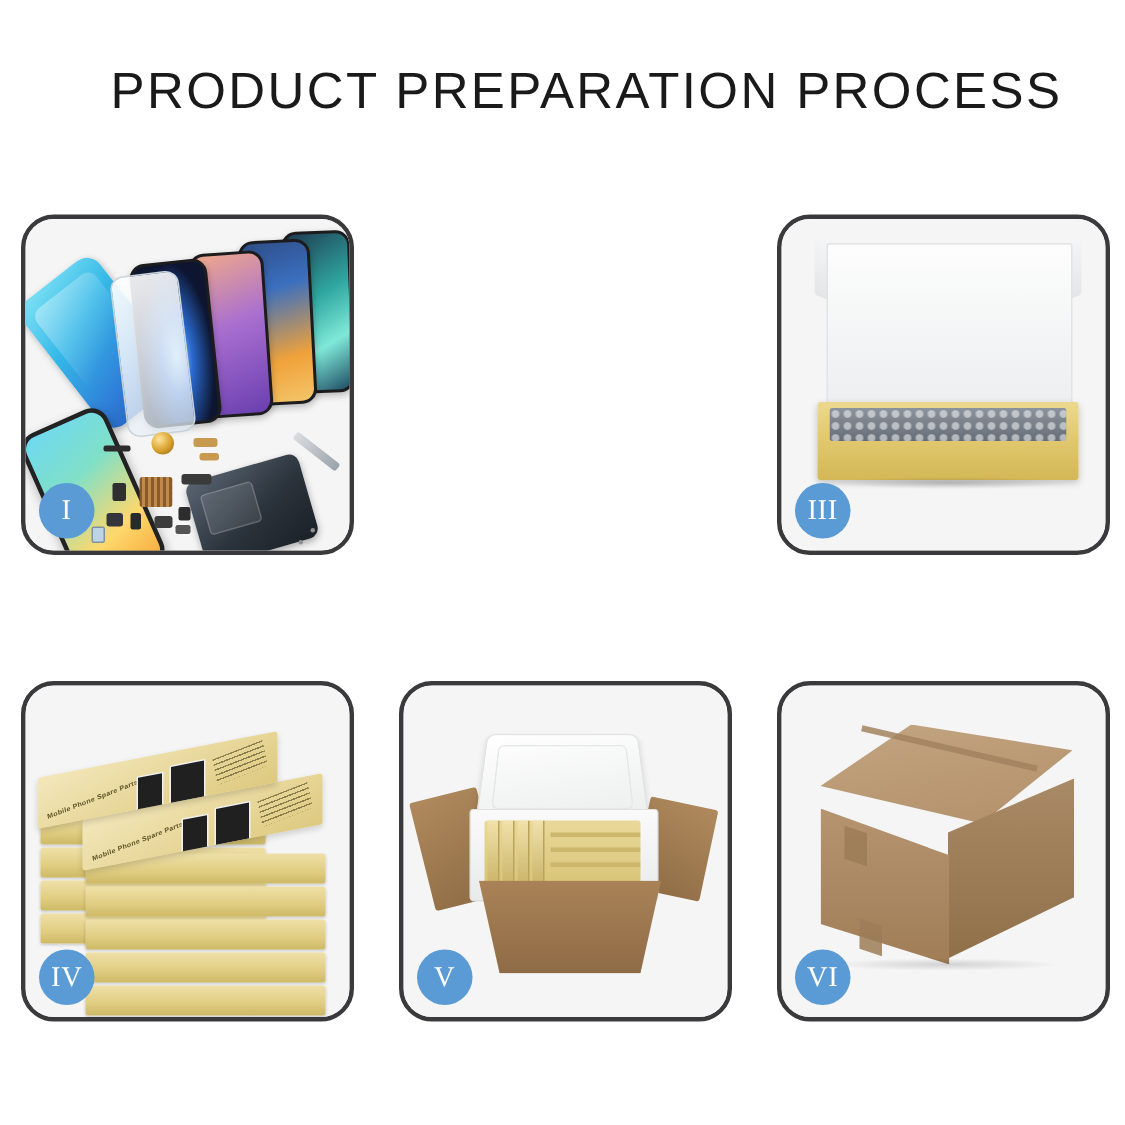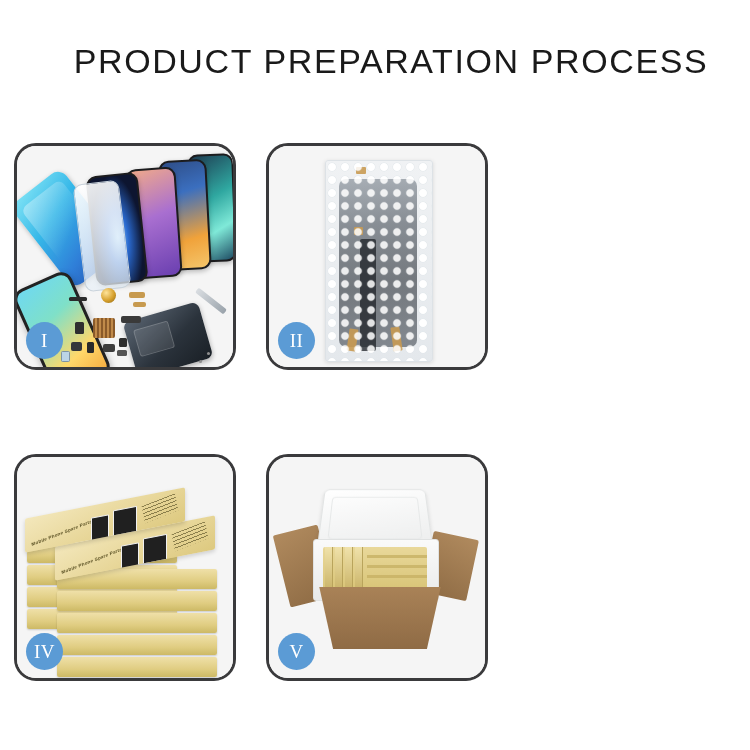--- a/index.html
+++ b/index.html
@@ -419,35 +419,33 @@
         <span class="part blk5"></span>
         <span class="part blk6"></span>
         <span class="part sq1"></span>
         <span class="part scrw"></span>
         <span class="part scrw2"></span>
       </div>
     </div>
     <div class="badge">I</div>
   </div>
 
-  <div class="panel r0 c1">
+
+  <div class="panel r0 c2">
     <div class="panel-stage">
-      <div class="bubble-bag">
-        <div class="bubble-inner"></div>
-        <div class="bubble-strip"></div>
-        <div class="tape t1"></div>
-        <div class="tape t2"></div>
-        <div class="tape t3"></div>
-        <div class="tape t4"></div>
-        <div class="bubble-overlay"></div>
+      <div class="p3-lid-flapL"></div>
+      <div class="p3-lid-flapR"></div>
+      <div class="p3-lid"></div>
+      <div class="p3-tray">
+        <div class="p3-tray-inner"></div>
       </div>
+      <div class="p3-shadow"></div>
     </div>
-    <div class="badge">II</div>
+    <div class="badge">III</div>
   </div>
-
 
   <div class="panel r1 c0">
     <div class="panel-stage">
 
       <div class="stackbox" style="left:10px;top:86px;"></div>
       <div class="stackbox" style="left:10px;top:108px;"></div>
       <div class="stackbox" style="left:10px;top:130px;"></div>
       <div class="stackbox" style="left:10px;top:152px;"></div>
 
       <div class="stackbox" style="left:40px;top:112px;width:160px;"></div>
@@ -486,14 +484,26 @@
         <span class="bar2" style="left:32px;"></span>
         <span class="v-stackline" style="top:8px;left:44px;width:60px;"></span>
         <span class="v-stackline" style="top:18px;left:44px;width:60px;"></span>
         <span class="v-stackline" style="top:28px;left:44px;width:60px;"></span>
       </div>
       <div class="v-carton-body"></div>
     </div>
     <div class="badge">V</div>
   </div>
 
+  <div class="panel r1 c2">
+    <div class="panel-stage">
+      <div class="vi-top"></div>
+      <div class="vi-side"></div>
+      <div class="vi-front"></div>
+      <div class="vi-seam"></div>
+      <div class="vi-tape1"></div>
+      <div class="vi-tape2"></div>
+      <div class="vi-shadow"></div>
+    </div>
+    <div class="badge">VI</div>
+  </div>
 
 </div>
 
 </body></html>

